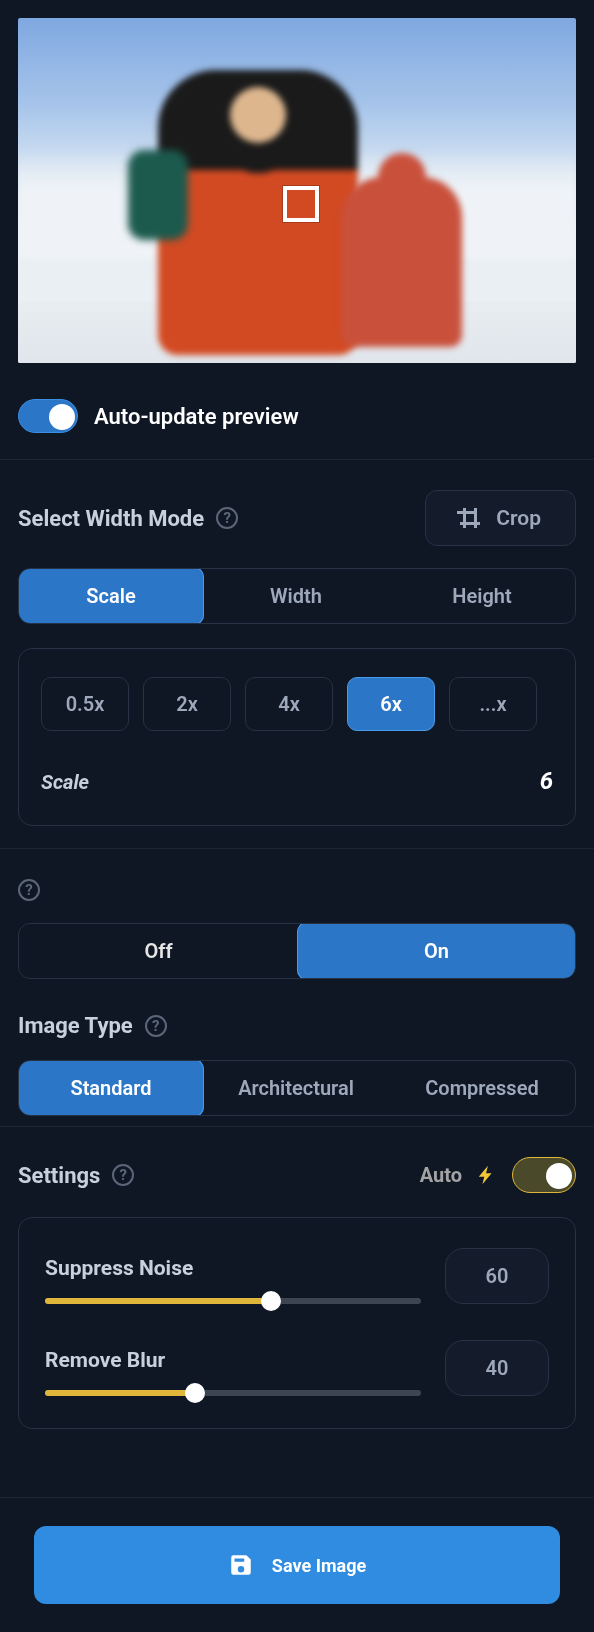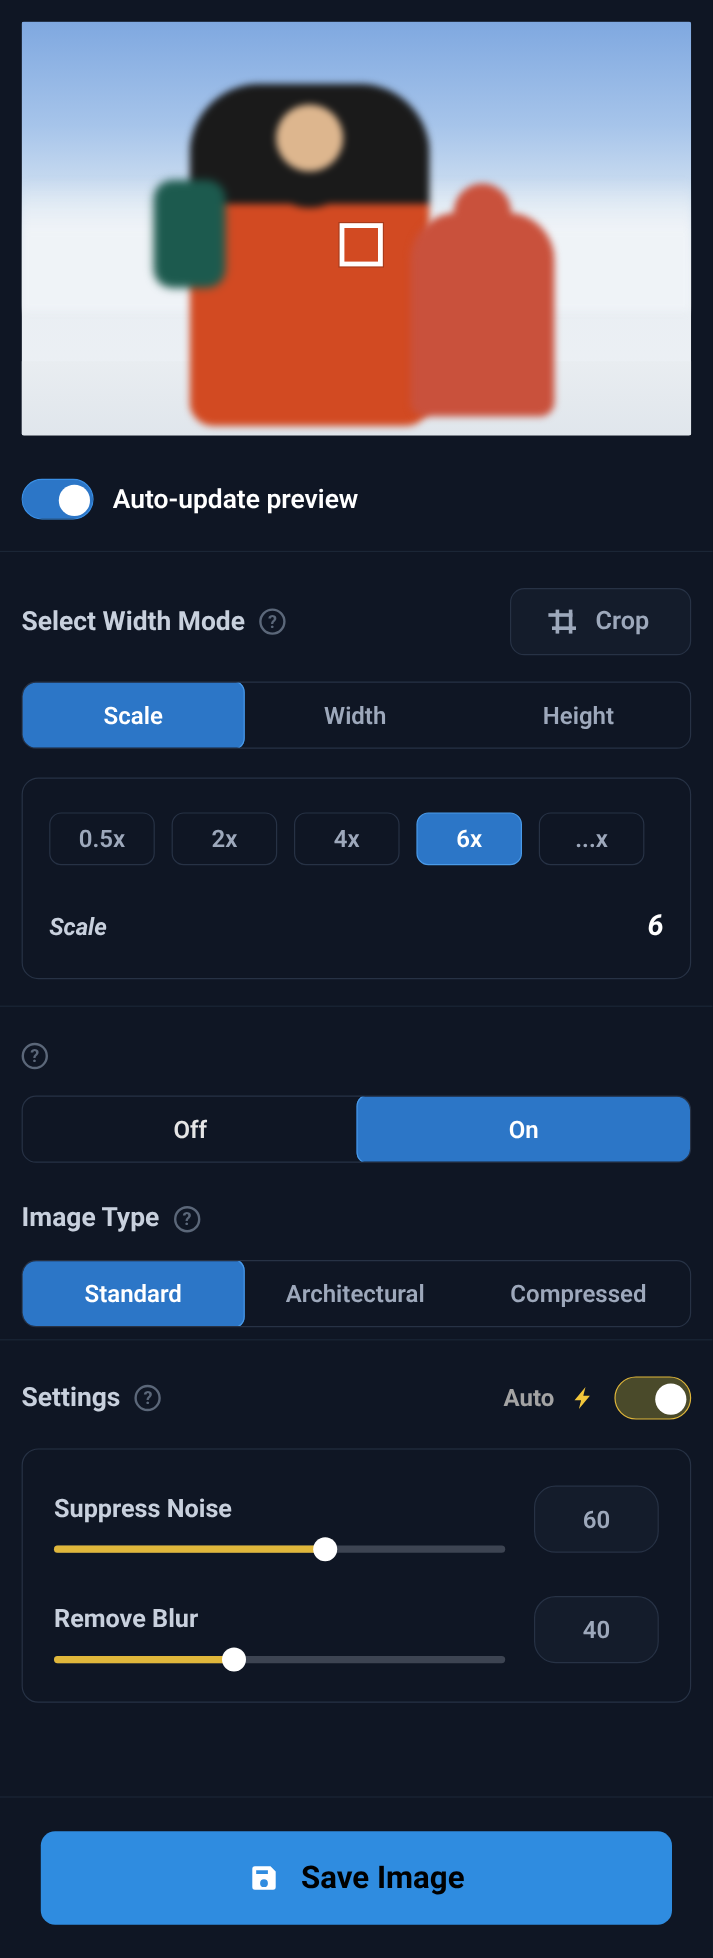--- a/index.html
+++ b/index.html
@@ -49,21 +49,21 @@
   .crop-icon span{ position:absolute; right:3px; top:0; width:3px; height:20px; background:#9DA8BB;}
   .crop-icon span::after{ content:""; position:absolute; left:-17px; top:3px; width:20px; height:3px; background:#9DA8BB;}
 
   .tab-row { display:flex; align-items:center; background:transparent; border:1px solid #273245; border-radius:12px; height:56px; margin-top:22px; overflow:hidden;}
   .tab-row.thirds .tab{ flex:1;}
   .tab { display:flex; align-items:center; justify-content:center; height:100%; font-size:20px; font-weight:600; color:#9DA8BB; cursor:pointer;}
   .tab.active { background:#2C76C7; color:#fff; border-radius:10px; margin:-1px; height:58px; box-shadow:inset 0 0 0 1px #4A9AE8;}
 
   .scale-box { border:1px solid #273245; border-radius:14px; margin-top:24px; padding:28px 22px 30px 22px; }
   .scale-btns { display:flex; gap:14px;}
-  .scale-btn { flex:0 0 auto; width:88px; height:44px; border:1px solid #273245; background:transparent; color:#9DA8BB; border-radius:10px; font-size:20px; font-weight:600; display:flex; align-items:center; justify-content:center; cursor:pointer;}
+  .scale-btn { flex:0 0 auto; width:88px; height:54px; border:1px solid #273245; background:transparent; color:#9DA8BB; border-radius:10px; font-size:20px; font-weight:600; display:flex; align-items:center; justify-content:center; cursor:pointer;}
   .scale-btn.active { background:#2C76C7; color:#fff; border:1px solid #4A9AE8;}
   .scale-readout { display:flex; align-items:baseline; justify-content:space-between; margin-top:36px;}
   .scale-readout .lbl{ font-style:italic; font-size:20px; font-weight:700; color:#C8D0DD;}
   .scale-readout .val{ font-style:italic; font-size:24px; font-weight:700; color:#fff;}
 
   .seg2 { display:flex; align-items:center; border:1px solid #273245; border-radius:12px; height:56px; margin-top:22px; overflow:hidden;}
   .seg2 .opt { flex:1; height:100%; display:flex; align-items:center; justify-content:center; font-size:20px; font-weight:600; color:#e5e5e5; cursor:pointer;}
   .seg2 .opt.active { background:#2C76C7; color:#fff; border-radius:10px; margin:-1px; height:58px; box-shadow:inset 0 0 0 1px #4A9AE8;}
 
   .settings-head { display:flex; align-items:center; justify-content:space-between; padding:30px 18px 0 18px;}
@@ -75,21 +75,21 @@
   .sliders-box { border:1px solid #273245; border-radius:14px; margin:24px 18px 40px 18px; padding:30px 26px 32px 26px; display:flex; flex-direction:column; gap:36px;}
   .slider-row { display:flex; align-items:flex-end; gap:24px;}
   .slider-main { flex:1; display:flex; flex-direction:column; gap:18px;}
   .slider-label { font-size:21px; font-weight:700; color:#C8D0DD;}
   .slider-track { position:relative; height:6px; background:#3D4452; border-radius:3px;}
   .slider-fill { position:absolute; left:0; top:0; bottom:0; background:#E0B73B; border-radius:3px;}
   .slider-knob { position:absolute; top:50%; transform:translate(-50%,-50%); width:20px; height:20px; border-radius:50%; background:#fff;}
   .slider-value { width:104px; height:56px; border:1px solid #273245; border-radius:18px; color:#9DA8BB; font-size:20px; font-weight:600; display:flex; align-items:center; justify-content:center; background:#141C2B;}
 
   .bottom-bar { position:absolute; left:0; right:0; bottom:0; padding:28px 34px 28px 34px; background:#0f1624; box-shadow:0 -1px 0 #1B2636;}
-  .save-btn { width:100%; height:78px; border:none; border-radius:12px; background:#2F8CE0; color:#000000; font-size:26px; font-weight:700; display:flex; align-items:center; justify-content:center; gap:18px; cursor:pointer;}
+  .save-btn { width:100%; height:78px; border:none; border-radius:12px; background:#2F8CE0; color:#ffffff; font-size:18px; font-weight:700; display:flex; align-items:center; justify-content:center; gap:18px; cursor:pointer;}
   .save-icon { width:26px; height:26px;}
 </style>
 </head>
 <body>
 
 <div class="preview-wrap">
   <div class="preview">
     <div class="sky"></div>
     <div class="cloud-top"></div>
     <div class="snow"></div>

